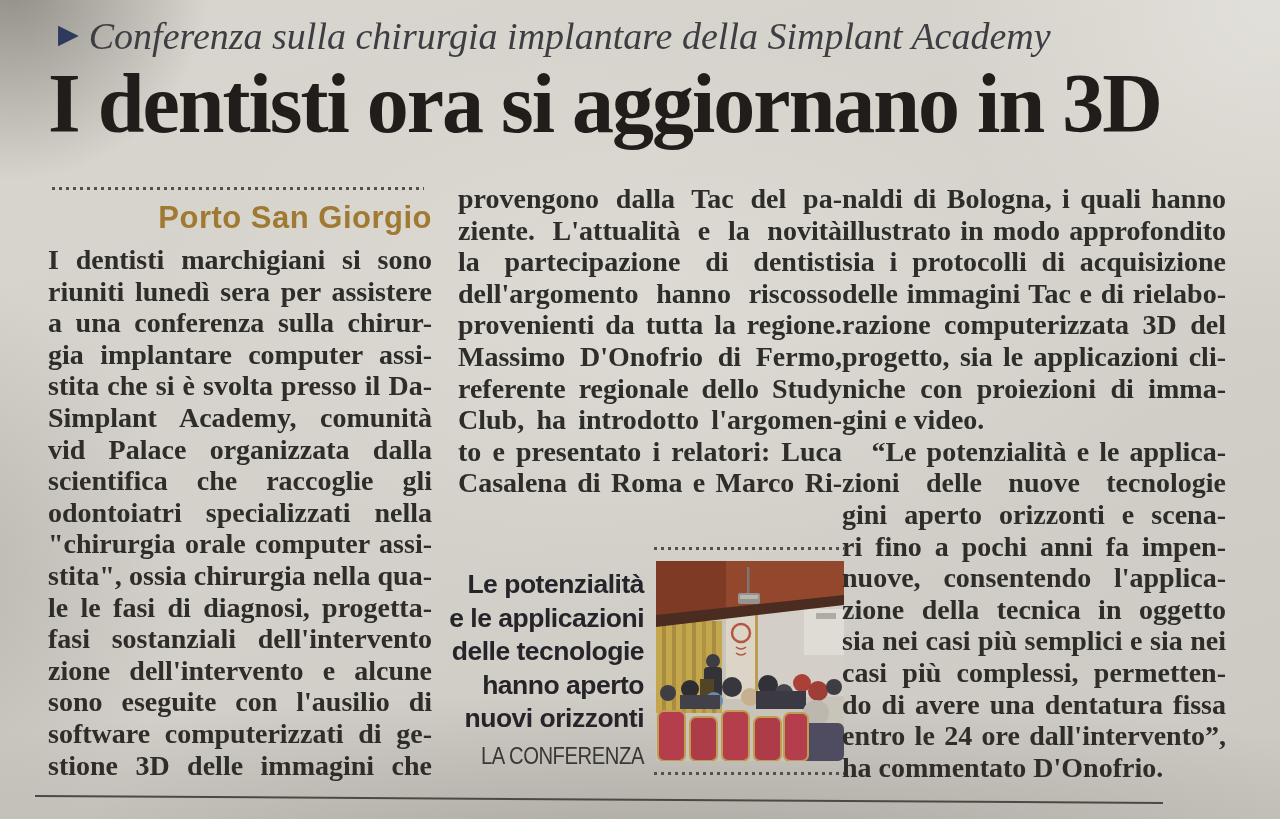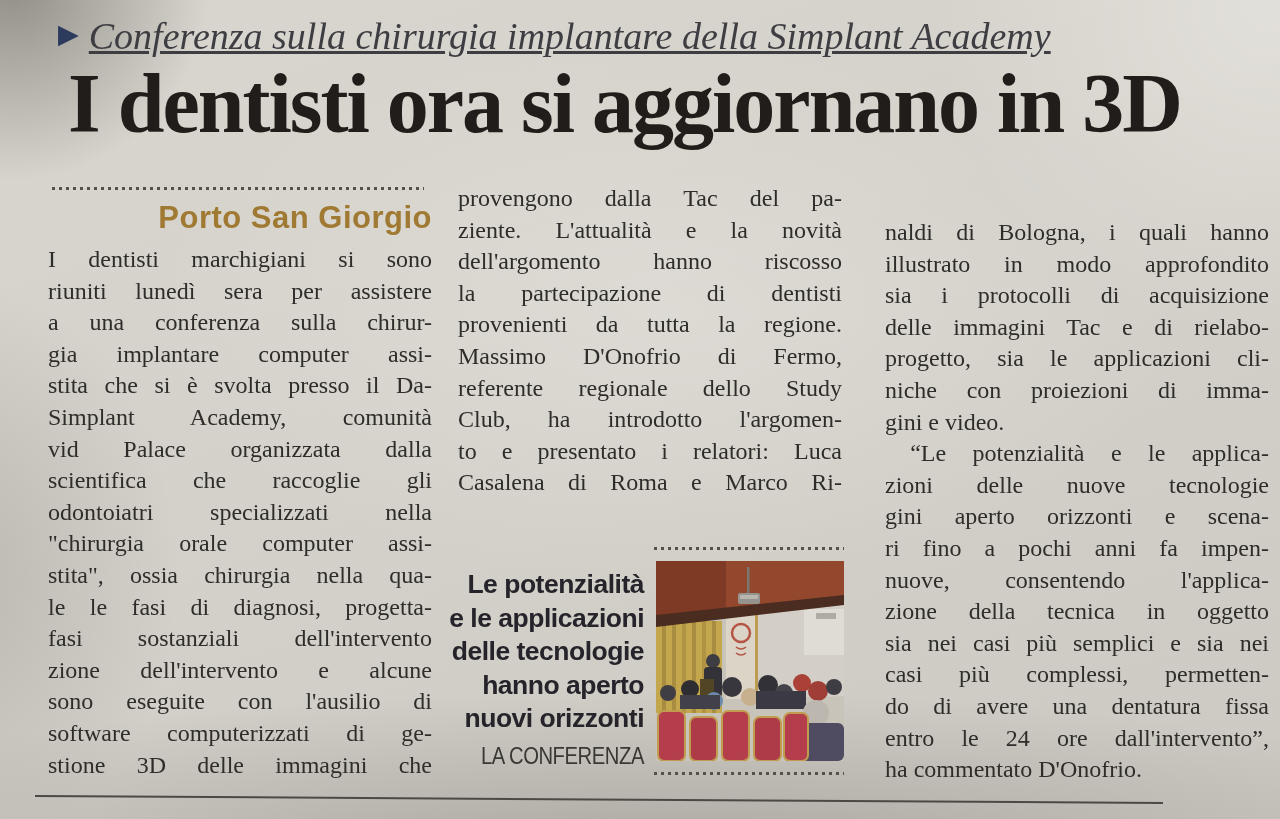--- a/index.html
+++ b/index.html
@@ -22,55 +22,54 @@
   
   .kicker { position: absolute; left: 58px; top: 14px; white-space: nowrap; }
   .kicker-arrow {
     display: inline-block; color: #2c3a5c; font-size: 27px;
     vertical-align: 6px; margin-right: 10px;
     font-family: "DejaVu Sans", sans-serif;
   }
   .kicker-text {
     font-style: italic; font-size: 38px; color: #3e3d42;
     letter-spacing: 0px;
-    text-decoration: underline;
   }
 
   
   .headline {
     position: absolute; left: 48px; top: 60px; width: 1210px;
     font-size: 84px; line-height: 1.05; font-weight: bold;
-    color: #201d1a; letter-spacing: -2px; white-space: nowrap; margin-left: 20px;
+    color: #201d1a; letter-spacing: -2px; white-space: nowrap;
   }
 
   
   .col { position: absolute; top: 182px; width: 384px; }
   .col1 { left: 48px; top: 186px; }
   .col2 { left: 458px; top: 183px; }
-  .col3 { left: 885px; top: 183px; margin-top: 34px; }
+  .col3 { left: 842px; top: 183px; }
 
   .dotline {
     height: 4px;
     background-image: repeating-linear-gradient(90deg, #55514a 0px, #55514a 3px, rgba(0,0,0,0) 3px, rgba(0,0,0,0) 7px);
     background-size: 7px 3px; background-repeat: repeat-x; background-position: left center;
   }
   .col1-dot { width: 372px; margin-left: 4px; }
 
   .location {
     margin: 10px 0 8px 0;
     font-family: "Liberation Sans", sans-serif;
     font-weight: bold; font-size: 31px; color: #a07a33;
     letter-spacing: 0.5px;
     text-align: right;
   }
 
   .bline {
-    font-size: 24px; line-height: 31.6px; color: #2f2d2a;
+    font-size: 28px; line-height: 31.6px; color: #2f2d2a;
     text-align: justify; text-align-last: justify;
-    white-space: normal; overflow: hidden; height: 31.6px;
+    white-space: normal; overflow: hidden; height: 31.6px; font-weight: bold;
   }
   .bline.nojust { text-align: center; text-align-last: left; }
   .bline.ind { text-indent: 1.05em; }
 
   
   .caption { position: absolute; left: 448px; top: 568px; width: 196px; text-align: right; }
   .cap-line {
     font-family: "Liberation Sans", sans-serif; font-weight: bold;
     font-size: 26.5px; line-height: 33.5px; color: #26242a;
     letter-spacing: -0.5px;
@@ -125,22 +124,22 @@
         <div class="bline">sono eseguite con l'ausilio di</div>
         <div class="bline">software computerizzati di ge-</div>
         <div class="bline">stione 3D delle immagini che</div>
       </div>
   </section>
 
   <section class="col col2">
     <div class="body-lines">
         <div class="bline">provengono dalla Tac del pa-</div>
         <div class="bline">ziente. L'attualità e la novità</div>
+        <div class="bline">la partecipazione di dentisti</div>
         <div class="bline">dell'argomento hanno riscosso</div>
-        <div class="bline">la partecipazione di dentisti</div>
         <div class="bline">provenienti da tutta la regione.</div>
         <div class="bline">Massimo D'Onofrio di Fermo,</div>
         <div class="bline">referente regionale dello Study</div>
         <div class="bline">Club, ha introdotto l'argomen-</div>
         <div class="bline">to e presentato i relatori: Luca</div>
         <div class="bline">Casalena di Roma e Marco Ri-</div>
       </div>
   </section>
 
   <aside class="caption">
@@ -224,20 +223,21 @@
     </div>
     <div class="dotline"></div>
   </figure>
 
   <section class="col col3">
     <div class="body-lines">
         <div class="bline">naldi di Bologna, i quali hanno</div>
         <div class="bline">illustrato in modo approfondito</div>
         <div class="bline">sia i protocolli di acquisizione</div>
         <div class="bline">delle immagini Tac e di rielabo-</div>
+        <div class="bline">razione computerizzata 3D del</div>
         <div class="bline">progetto, sia le applicazioni cli-</div>
         <div class="bline">niche con proiezioni di imma-</div>
         <div class="bline nojust">gini e video.</div>
         <div class="bline ind">“Le potenzialità e le applica-</div>
         <div class="bline">zioni delle nuove tecnologie</div>
         <div class="bline">gini aperto orizzonti e scena-</div>
         <div class="bline">ri fino a pochi anni fa impen-</div>
         <div class="bline">nuove, consentendo l'applica-</div>
         <div class="bline">zione della tecnica in oggetto</div>
         <div class="bline">sia nei casi più semplici e sia nei</div>

